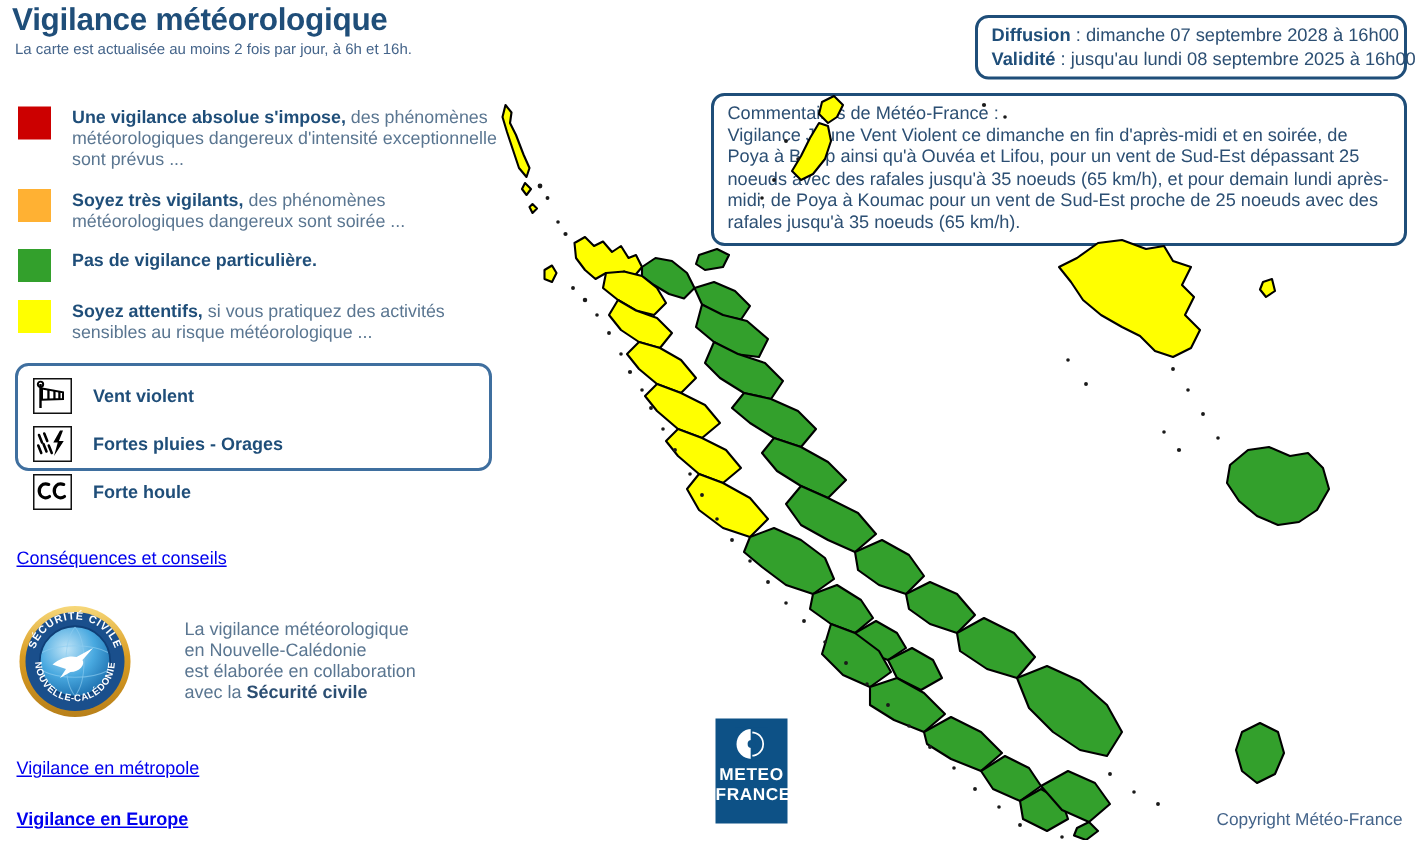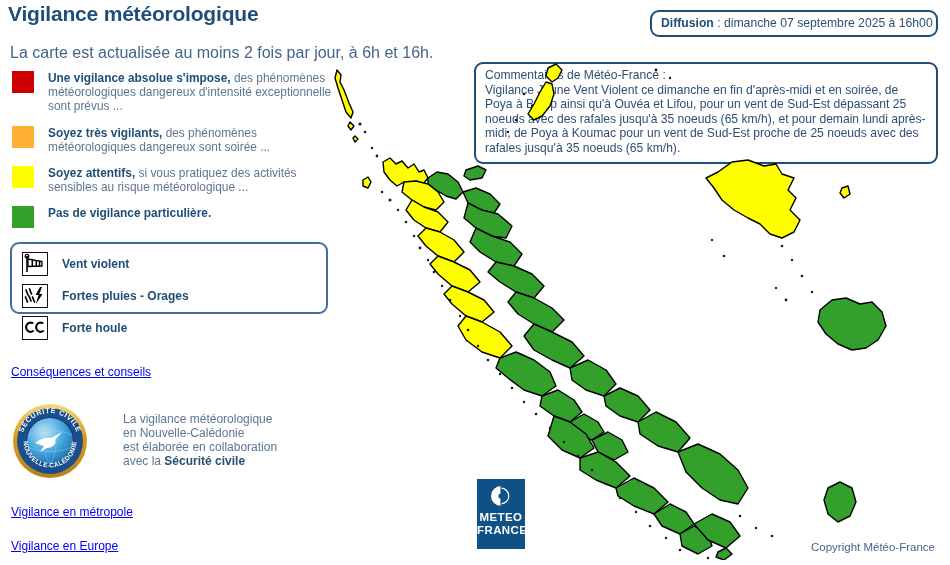--- a/index.html
+++ b/index.html
@@ -25,22 +25,22 @@
     top: 2px;
     font-size: 21px;
     font-weight: bold;
     color: #1f4e79;
     letter-spacing: -0.2px;
     white-space: nowrap;
   }
   #page-subtitle {
     position: absolute;
     left: 10px;
-    top: 44px;
-    font-size: 16px;
+    top: 28px;
+    font-size: 10px;
     color: #44648a;
     white-space: nowrap;
   }
 
   
   #bulletin-box {
     position: absolute;
     left: 650px;
     top: 10px;
     width: 288px;
@@ -152,21 +152,21 @@
   .ext-link {
     position: absolute;
     font-size: 12px;
     color: #0000ee;
     text-decoration: underline;
     cursor: pointer;
     white-space: nowrap;
   }
   #link-consequences { left: 11px; top: 365px; }
   #link-metropole    { left: 11px; top: 505px; }
-  #link-europe       { left: 11px; top: 539px; }
+  #link-europe       { left: 11px; top: 539px; font-weight: bold; }
 
   
   #secciv-block {
     position: absolute;
     left: 11px;
     top: 402px;
     width: 280px;
   }
   #secciv-logo {
     position: absolute;
@@ -237,21 +237,24 @@
   #map-area svg { display: block; }
 </style>
 </head>
 <body>
 
 <div id="page-title">Vigilance météorologique</div>
 <div id="page-subtitle">La carte est actualisée au moins 2 fois par jour, à 6h et 16h.</div>
 
 <div id="bulletin-box">
   <div class="line">
-    <span class="lbl">Diffusion</span><span> : dimanche 07 septembre 2025 à 16h00</span>
+    <span class="lbl">Diffusion</span><span> : dimanche 07 septembre 2028 à 16h00</span>
+  </div>
+  <div class="line">
+    <span class="lbl">Validité</span><span> : jusqu'au lundi 08 septembre 2025 à 16h00</span>
   </div>
 </div>
 
 <div id="comments-box">
   <div class="ctitle">Commentaires de Météo-France :</div>
   <div class="cbody">Vigilance Jaune Vent Violent ce dimanche en fin d'après-midi et en soirée, de Poya à Belep ainsi qu'à Ouvéa et Lifou, pour un vent de Sud-Est dépassant 25 noeuds avec des rafales jusqu'à 35 noeuds (65 km/h), et pour demain lundi après-midi, de Poya à Koumac pour un vent de Sud-Est proche de 25 noeuds avec des rafales jusqu'à 35 noeuds (65 km/h).</div>
 </div>
 
 <div id="color-legend">
   <div class="legend-row">
@@ -262,31 +265,31 @@
     </div>
   </div>
   <div class="legend-row">
     <div class="legend-swatch" style="background:#ffb133"></div>
     <div class="legend-text">
       <b>Soyez très vigilants,</b>
       <span>des phénomènes météorologiques dangereux sont soirée ...</span>
     </div>
   </div>
   <div class="legend-row">
+    <div class="legend-swatch" style="background:#33a02c"></div>
+    <div class="legend-text">
+      <b>Pas de vigilance particulière.</b>
+      <span></span>
+    </div>
+  </div>
+  <div class="legend-row">
     <div class="legend-swatch" style="background:#ffff00"></div>
     <div class="legend-text">
       <b>Soyez attentifs,</b>
       <span>si vous pratiquez des activités sensibles au risque météorologique ...</span>
-    </div>
-  </div>
-  <div class="legend-row">
-    <div class="legend-swatch" style="background:#33a02c"></div>
-    <div class="legend-text">
-      <b>Pas de vigilance particulière.</b>
-      <span></span>
     </div>
   </div>
 </div>
 
 <div id="phenomena-box">
 
   <div class="phen-row">
     <div class="phen-icon">
       <svg width="23" height="21" viewBox="0 0 23 21">
         <line x1="4" y1="3" x2="4" y2="19" stroke="#000" stroke-width="1.6"></line>

